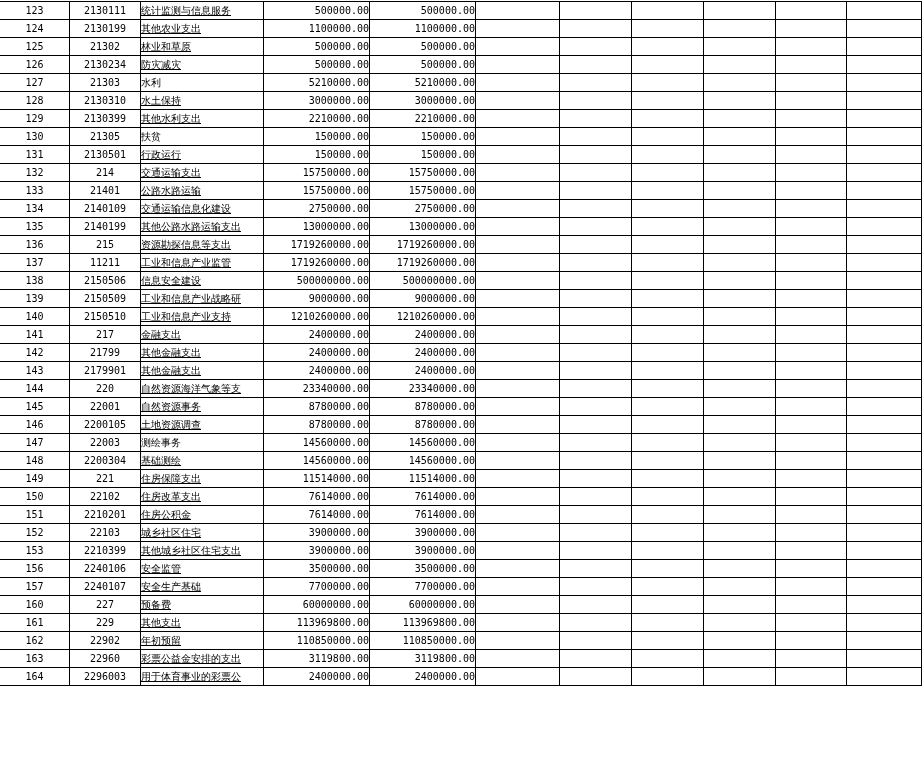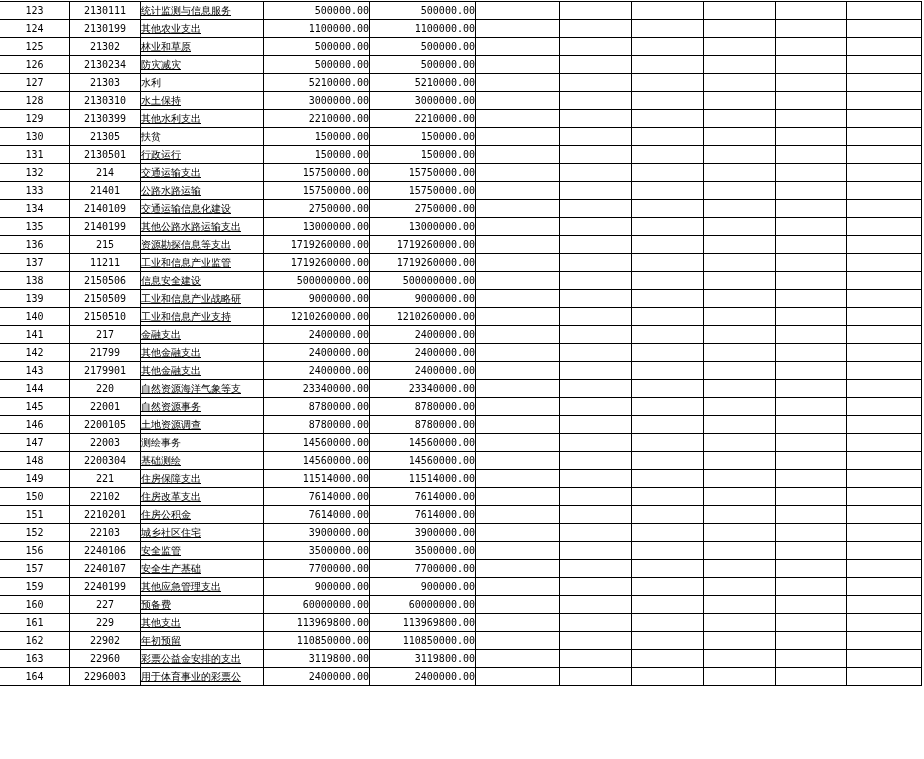--- a/index.html
+++ b/index.html
@@ -444,20 +444,33 @@
           <td class="c-amt"><span>3900000.00</span></td>
           <td class="c-amt"><span>3900000.00</span></td>
           <td class="c-empty"></td>
           <td class="c-empty"></td>
           <td class="c-empty"></td>
           <td class="c-empty"></td>
           <td class="c-empty"></td>
           <td class="c-empty"></td>
         </tr>
         <tr>
+          <td class="c-num"><span>153</span></td>
+          <td class="c-code"><span>2210399</span></td>
+          <td class="c-desc"><span class="u">其他城乡社区住宅支出</span></td>
+          <td class="c-amt"><span>3900000.00</span></td>
+          <td class="c-amt"><span>3900000.00</span></td>
+          <td class="c-empty"></td>
+          <td class="c-empty"></td>
+          <td class="c-empty"></td>
+          <td class="c-empty"></td>
+          <td class="c-empty"></td>
+          <td class="c-empty"></td>
+        </tr>
+        <tr>
           <td class="c-num"><span>156</span></td>
           <td class="c-code"><span>2240106</span></td>
           <td class="c-desc"><span class="u">安全监管</span></td>
           <td class="c-amt"><span>3500000.00</span></td>
           <td class="c-amt"><span>3500000.00</span></td>
           <td class="c-empty"></td>
           <td class="c-empty"></td>
           <td class="c-empty"></td>
           <td class="c-empty"></td>
           <td class="c-empty"></td>
@@ -470,33 +483,20 @@
           <td class="c-amt"><span>7700000.00</span></td>
           <td class="c-amt"><span>7700000.00</span></td>
           <td class="c-empty"></td>
           <td class="c-empty"></td>
           <td class="c-empty"></td>
           <td class="c-empty"></td>
           <td class="c-empty"></td>
           <td class="c-empty"></td>
         </tr>
         <tr>
-          <td class="c-num"><span>159</span></td>
-          <td class="c-code"><span>2240199</span></td>
-          <td class="c-desc"><span class="u">其他应急管理支出</span></td>
-          <td class="c-amt"><span>900000.00</span></td>
-          <td class="c-amt"><span>900000.00</span></td>
-          <td class="c-empty"></td>
-          <td class="c-empty"></td>
-          <td class="c-empty"></td>
-          <td class="c-empty"></td>
-          <td class="c-empty"></td>
-          <td class="c-empty"></td>
-        </tr>
-        <tr>
           <td class="c-num"><span>160</span></td>
           <td class="c-code"><span>227</span></td>
           <td class="c-desc"><span class="u">预备费</span></td>
           <td class="c-amt"><span>60000000.00</span></td>
           <td class="c-amt"><span>60000000.00</span></td>
           <td class="c-empty"></td>
           <td class="c-empty"></td>
           <td class="c-empty"></td>
           <td class="c-empty"></td>
           <td class="c-empty"></td>

